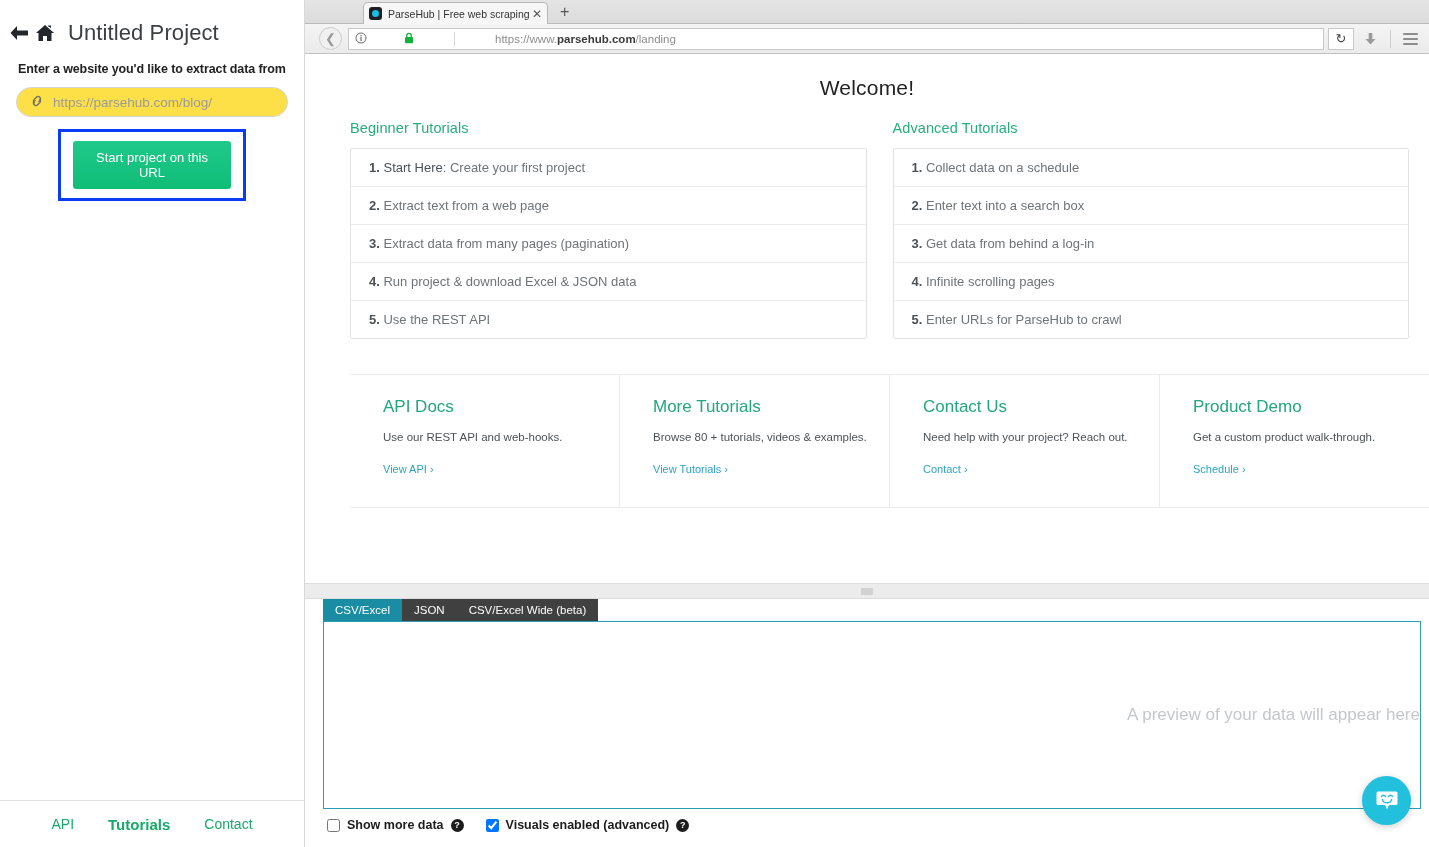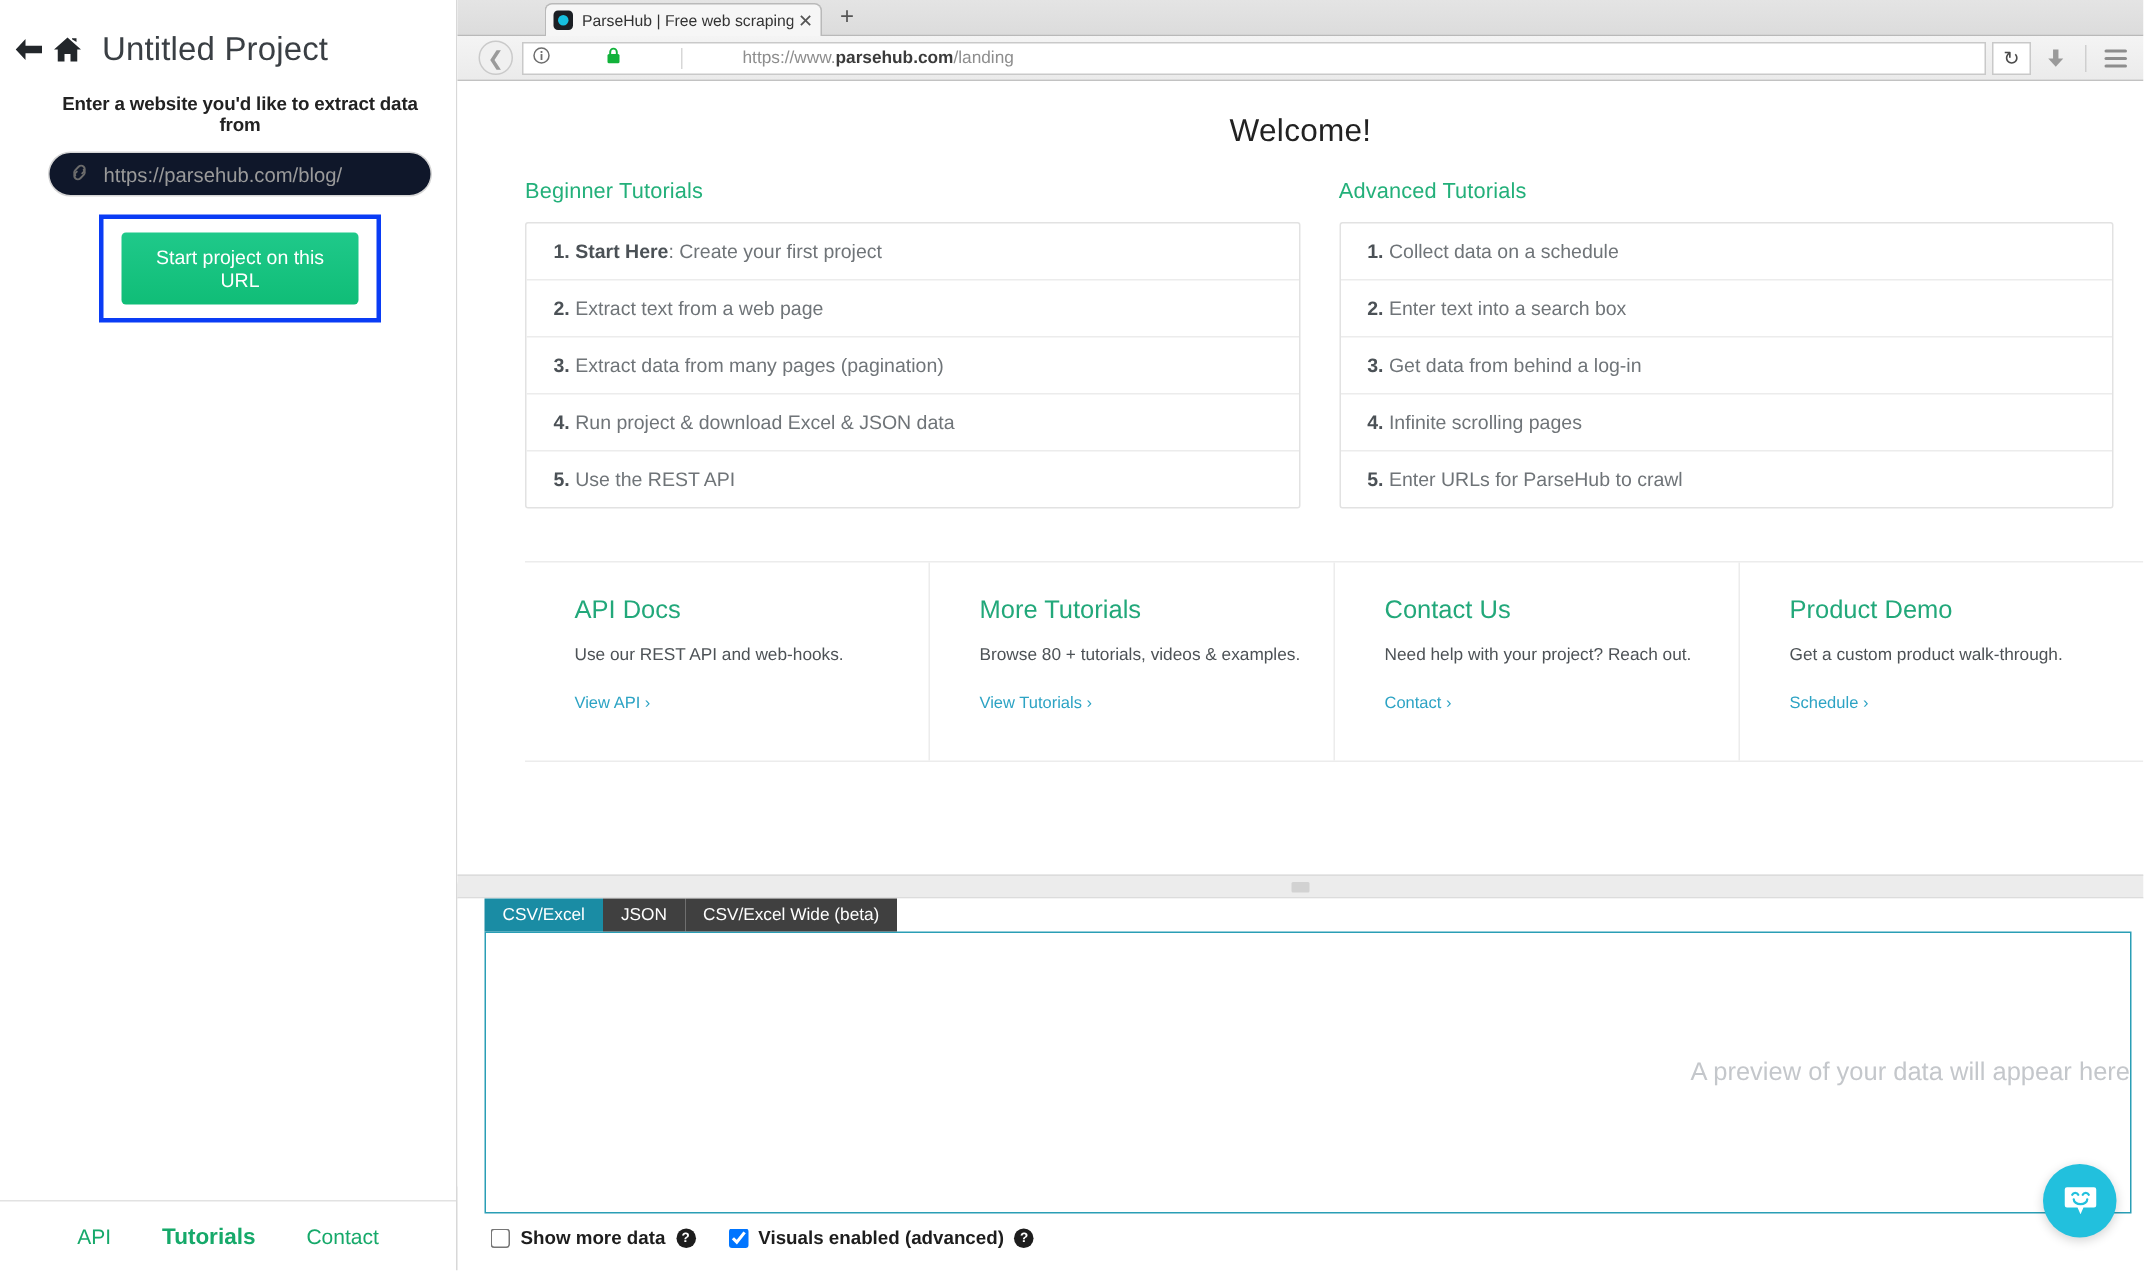--- a/index.html
+++ b/index.html
@@ -32,31 +32,31 @@
     color:#2b2f33;
     cursor:pointer;
   }
   #project-title {
     font-size: 22px;
     color:#3a3f44;
     font-weight: 400;
     margin-left: 10px;
     letter-spacing: .1px;
   }
-  #url-section { padding: 12px 16px 0 16px; text-align:center;margin-left:16px; }
+  #url-section { padding: 12px 16px 0 16px; text-align:center; }
   #url-label {
     font-size: 12.5px; font-weight: bold; color:#222;
     margin-bottom: 11px; letter-spacing:-.1px;
   }
   #url-input-wrap {
     position:relative;
     height: 30px;
     border: 1px solid #d5d5d5;
     border-radius: 16px;
-    background:#0f172a;
+    background:#fde047;
     display:flex; align-items:center;
     padding: 0 12px;
   }
   #link-icon { color:#6b6b6b; font-size: 12px; width:16px; flex:0 0 16px;}
   #url-input {
     border:none; outline:none;
     flex:1;
     font-size: 13.5px;
     color:#6e6e6e;
     background:transparent;
@@ -209,21 +209,21 @@
     padding: 11px 18px;
     font-size: 13px;
     color:#6f7478;
     border-bottom: 1px solid #ececec;
     cursor:pointer;
     white-space:nowrap;
     overflow:hidden;
   }
   .tut-item:last-child { border-bottom:none; }
   .tut-item .num { font-weight:bold; color:#4b5156; }
-  .tut-item .strong { font-weight:bold; color:#4b5156;margin-top:40px; }
+  .tut-item .strong { font-weight:normal; color:#4b5156;margin-top:40px; }
 
   #cards {
     display:flex;
     margin: 35px 0 0 45px;
     border-top:1px solid #ececec;
     border-bottom:1px solid #ececec;
   }
   .card {
     flex:1;
     padding: 22px 28px 30px 33px;

